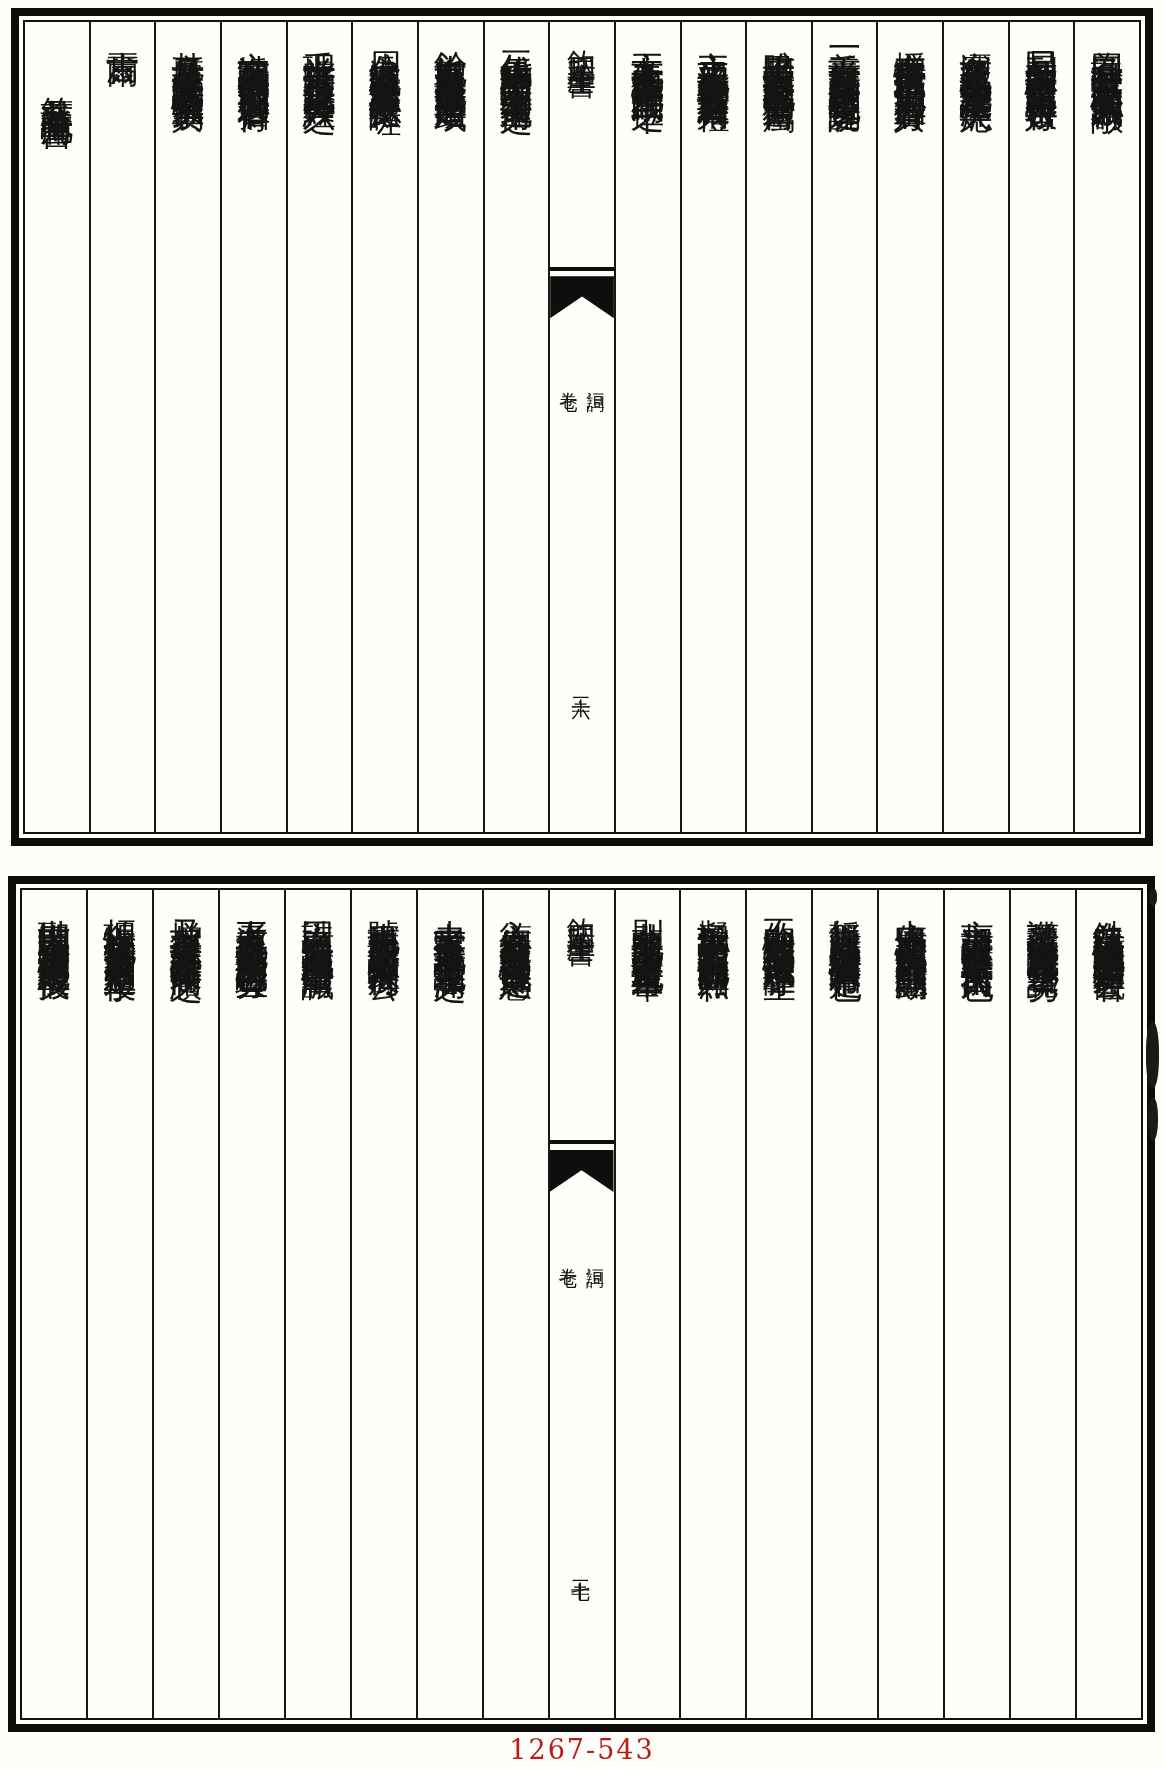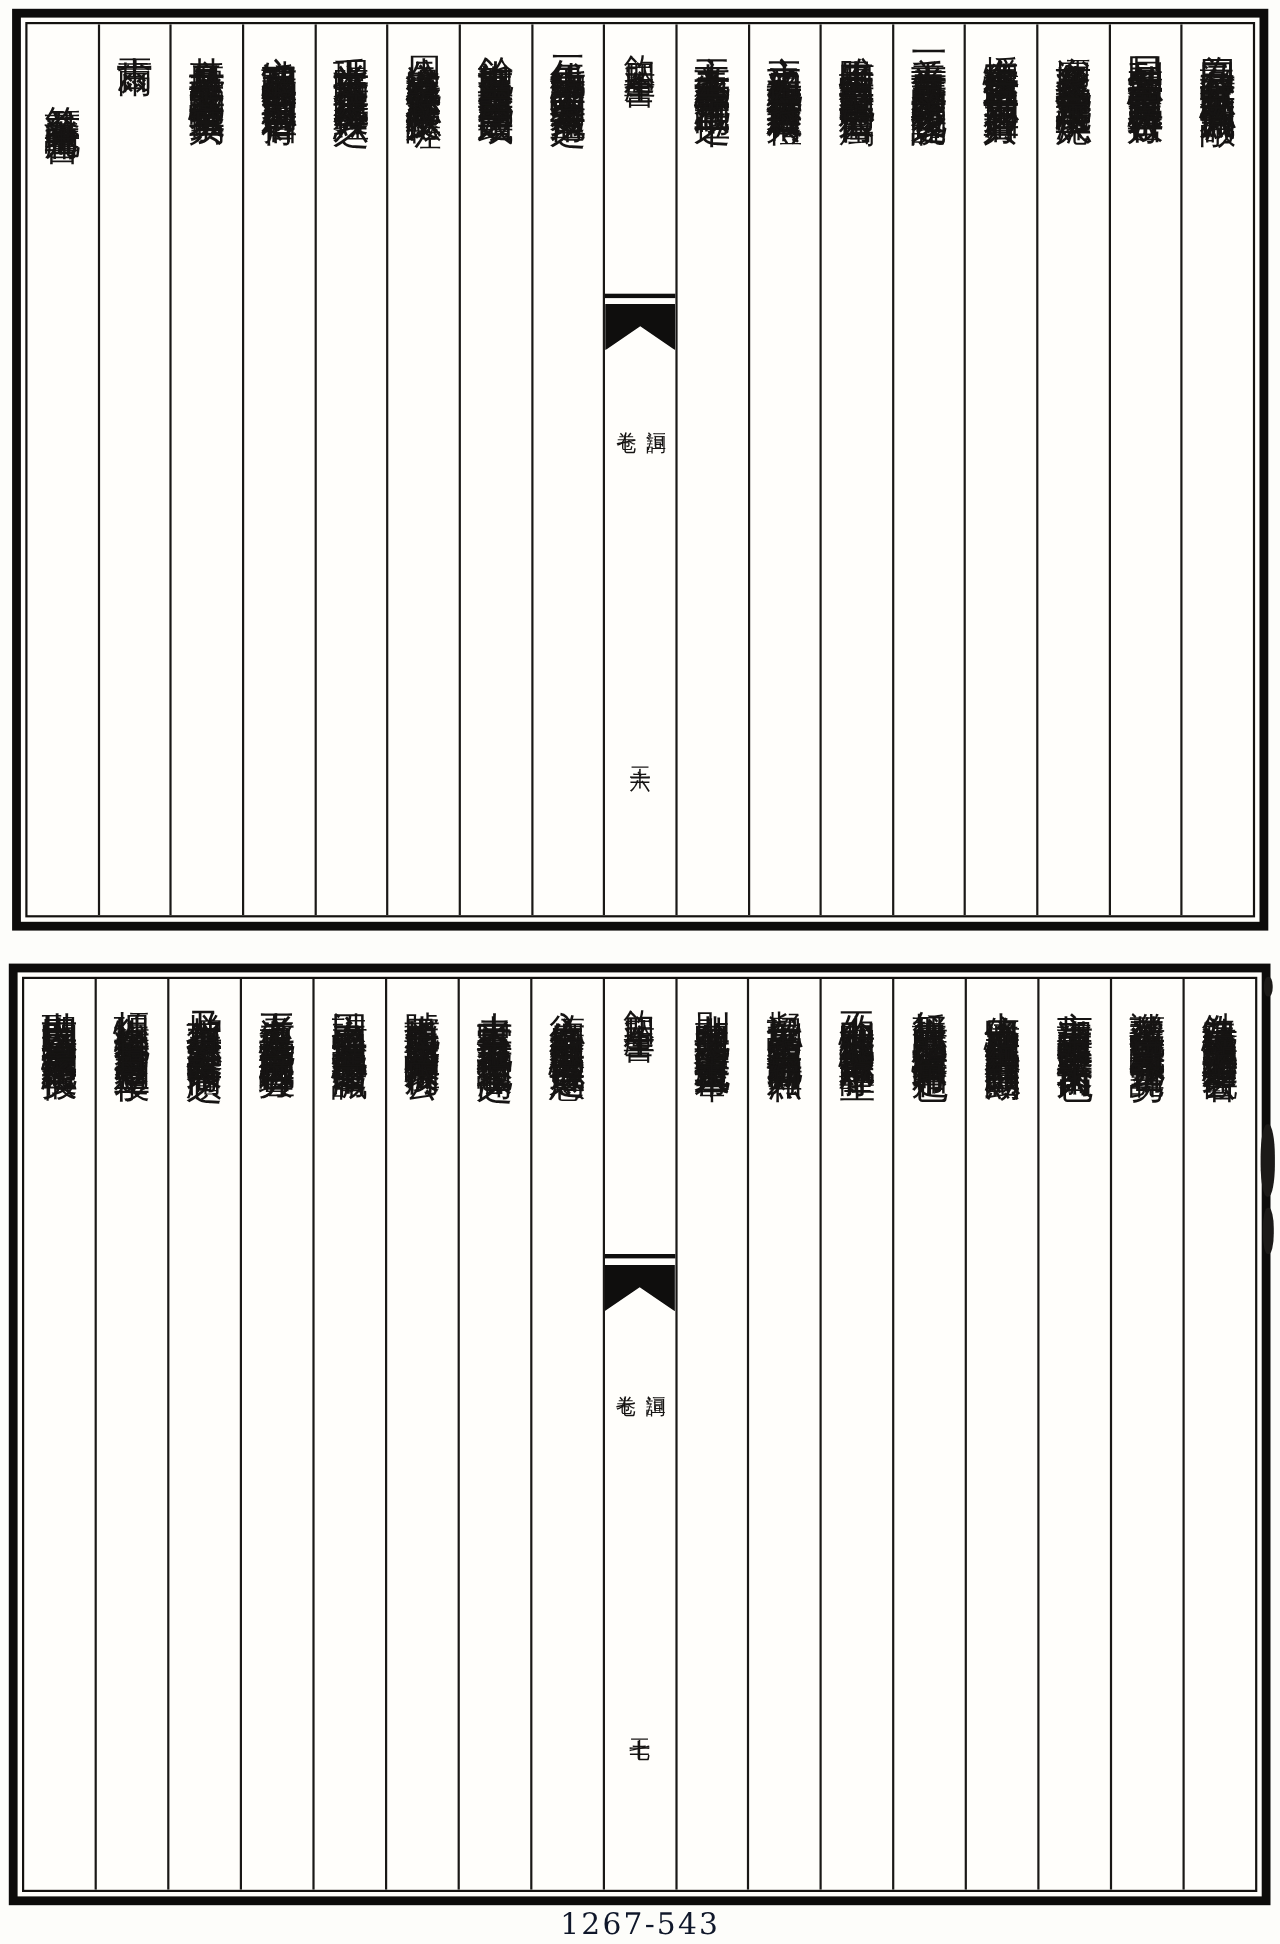--- a/index.html
+++ b/index.html
@@ -28,21 +28,21 @@
               clip-path:polygon(0 0,100% 0,100% 100%,50% 48%,0 100%); }
   .banxin-labels { position:absolute; top:44%; left:0; right:0;
                    display:flex; flex-direction:row-reverse; justify-content:center; gap:3px; }
   .banxin-labels span { writing-mode:vertical-rl; text-orientation:upright;
                         font-size:18px; letter-spacing:2px; }
   .folio { position:absolute; top:81.5%; left:50%; transform:translateX(-50%);
            writing-mode:vertical-rl; text-orientation:upright;
            font-size:19px; letter-spacing:1px; }
 
   .caption { position:absolute; top:1734px; left:0; right:0; text-align:center;
-             font-size:27px; letter-spacing:2px; color:#0f172a; }
+             font-size:27px; letter-spacing:2px; color:#b91c1c; }
 
   .smudge { position:absolute; background:#1c1a18; border-radius:45%; }
   #smudge-a { left:1146px; top:1022px; width:13px; height:66px; }
   #smudge-b { left:1148px; top:1098px; width:10px; height:42px; }
   #smudge-c { left:1149px; top:888px;  width:8px;  height:18px; }
 </style>
 </head>
 <body>
 
 <div class="stage">

